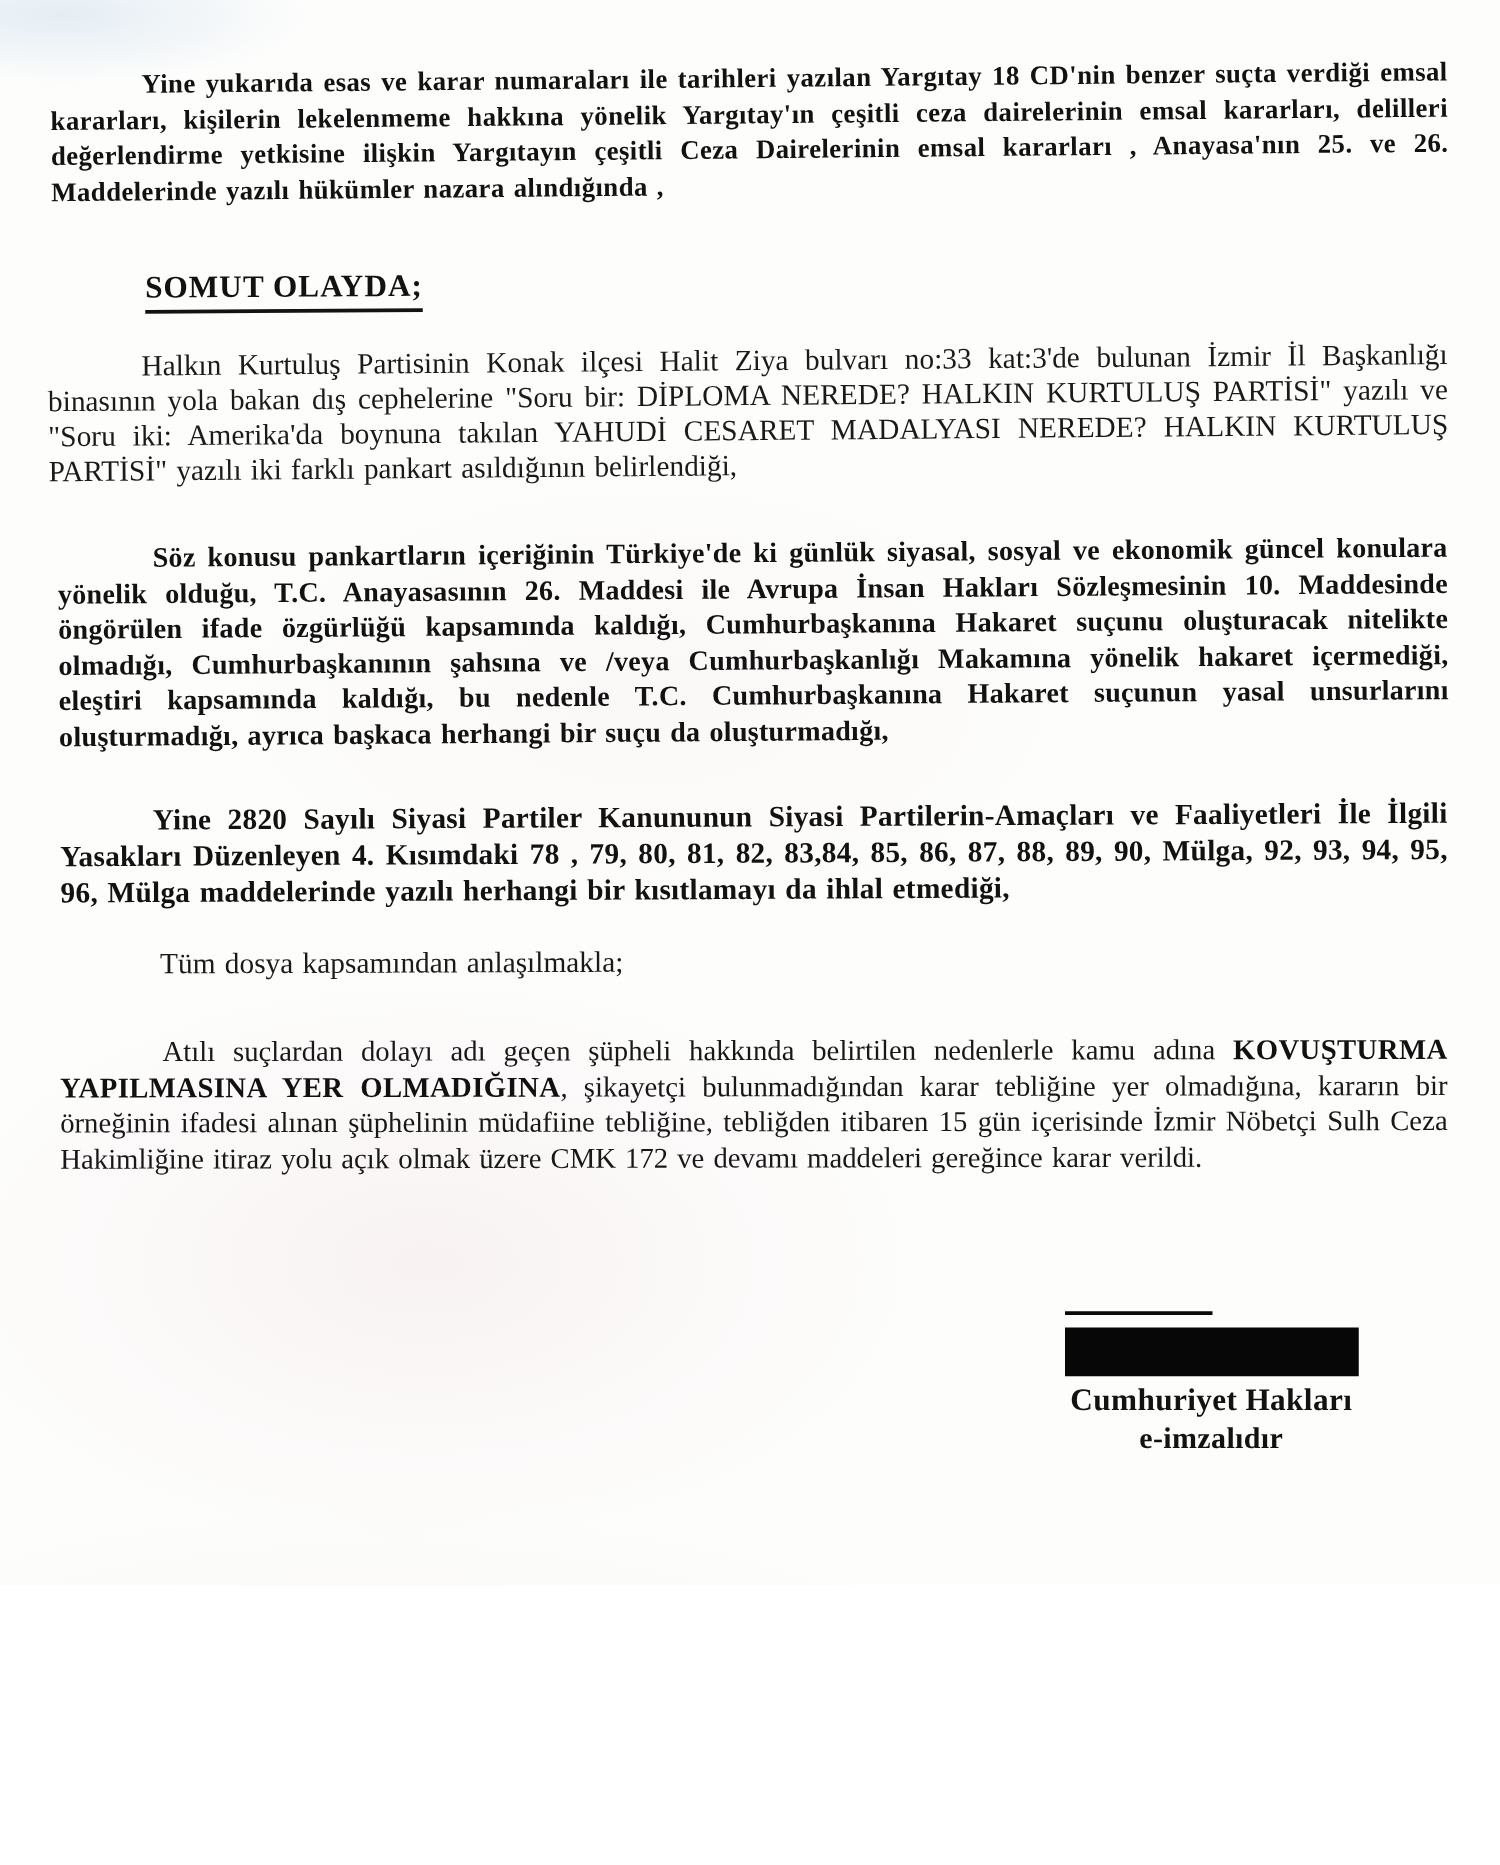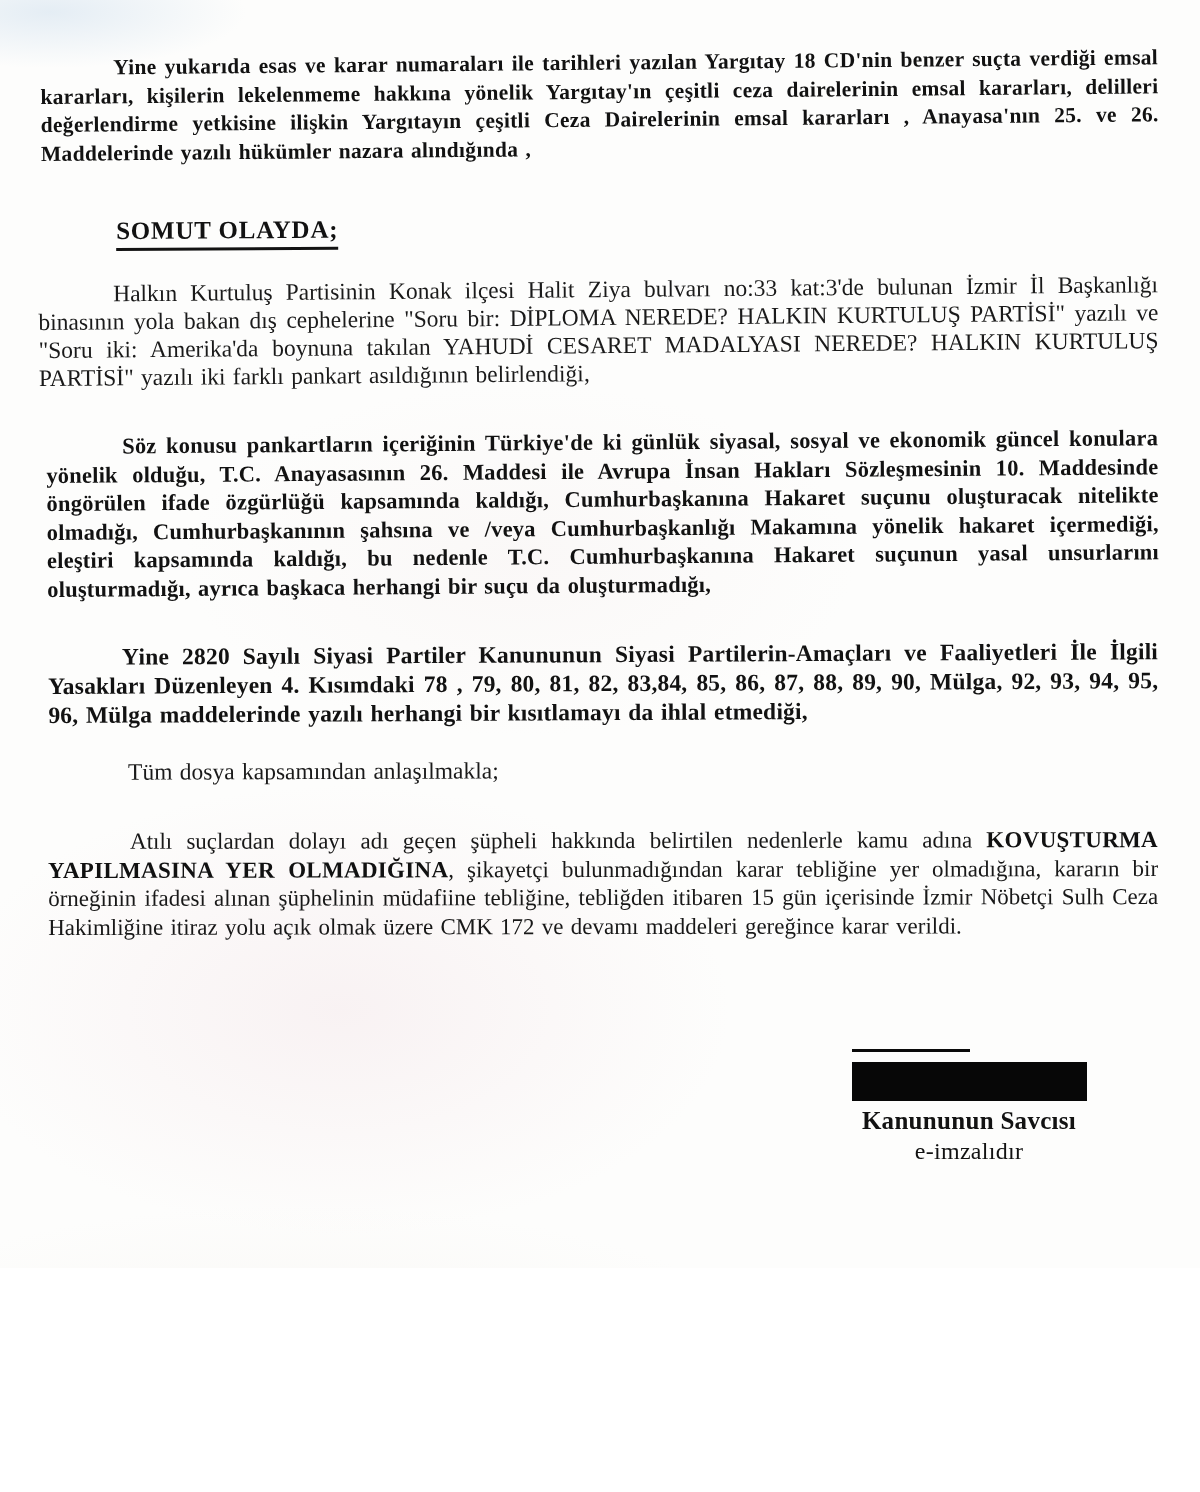--- a/index.html
+++ b/index.html
@@ -97,21 +97,21 @@
   .redaction-box {
     width: 235px; height: 39px;
     margin: 0 0 5px 10px;
     background: #070707;
   }
   .sig-title {
     font-size: 25px; font-weight: 700; letter-spacing: 0.3px;
     line-height: 30px; color: #121212;
   }
   .sig-note {
-    font-size: 24px; font-weight: 400; letter-spacing: 0.3px;
+    font-size: 24px; font-weight: 700; letter-spacing: 0.3px;
     line-height: 30px; color: #121212;
   }
   .page-number {
     position: absolute;
     top: 1441px; left: 0; width: 1200px;
     text-align: center;
     font-family: "Liberation Sans", "DejaVu Sans", sans-serif;
     font-size: 25px; font-weight: 400;
     color: #222222;
   }
@@ -132,19 +132,19 @@
   <p class="para p-parties-law">Yine 2820 Sayılı Siyasi Partiler Kanununun Siyasi Partilerin-Amaçları ve Faaliyetleri İle İlgili Yasakları Düzenleyen 4. Kısımdaki 78 , 79, 80, 81, 82, 83,84, 85, 86, 87, 88, 89, 90, Mülga, 92, 93, 94, 95, 96, Mülga maddelerinde yazılı herhangi bir kısıtlamayı da ihlal etmediği,</p>
 
   <p class="para p-casefile">Tüm dosya kapsamından anlaşılmakla;</p>
 
   <p class="para p-decision"><span>Atılı suçlardan dolayı adı geçen şüpheli hakkında belirtilen nedenlerle kamu adına </span><b>KOVUŞTURMA YAPILMASINA YER OLMADIĞINA</b><span>, şikayetçi  bulunmadığından karar tebliğine yer olmadığına, kararın bir örneğinin ifadesi alınan şüphelinin müdafiine tebliğine, tebliğden itibaren 15 gün içerisinde İzmir Nöbetçi Sulh Ceza Hakimliğine itiraz yolu açık olmak üzere CMK 172 ve devamı maddeleri gereğince karar verildi.</span></p>
 
   <div class="redaction-edge"></div>
 
   <div class="signature-block">
     <div class="redaction-box"></div>
-    <div class="sig-title">Kanununun Savcısı</div>
+    <div class="sig-title">Cumhuriyet Hakları</div>
     <div class="sig-note">e-imzalıdır</div>
   </div>
 
   <div class="page-number">5</div>
 
 </div>
 
 </body></html>

